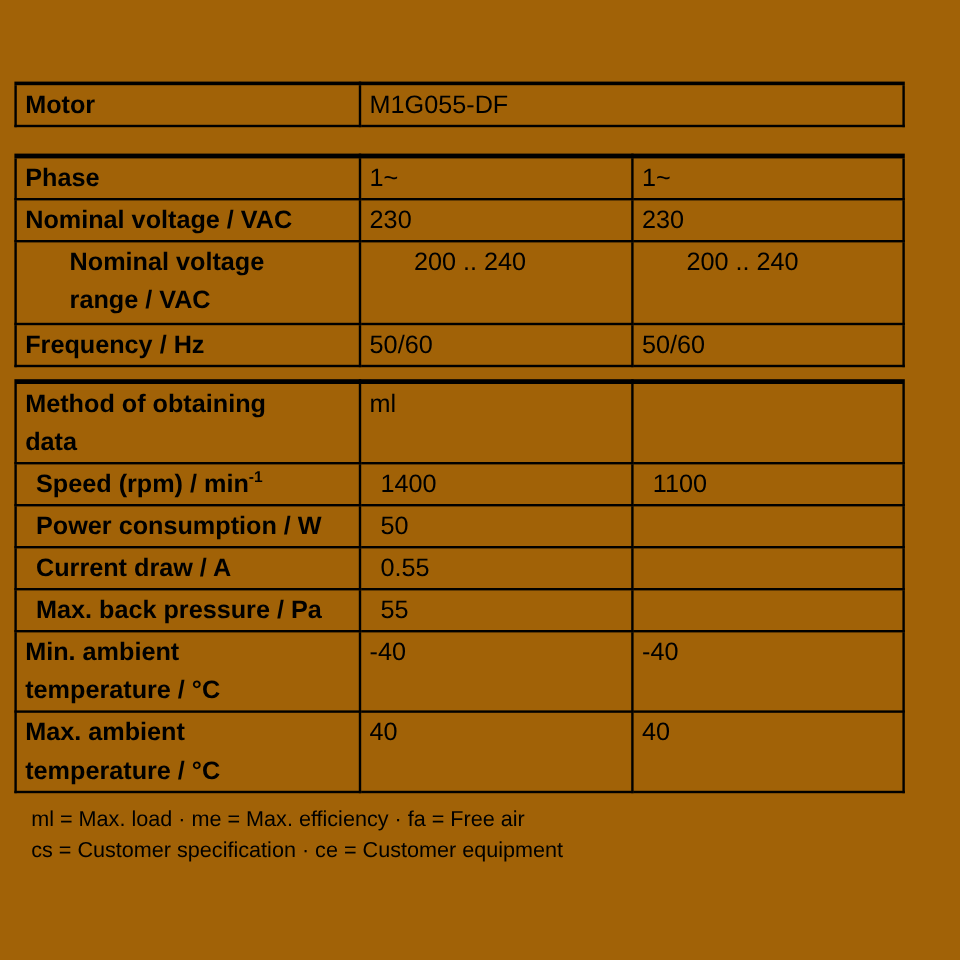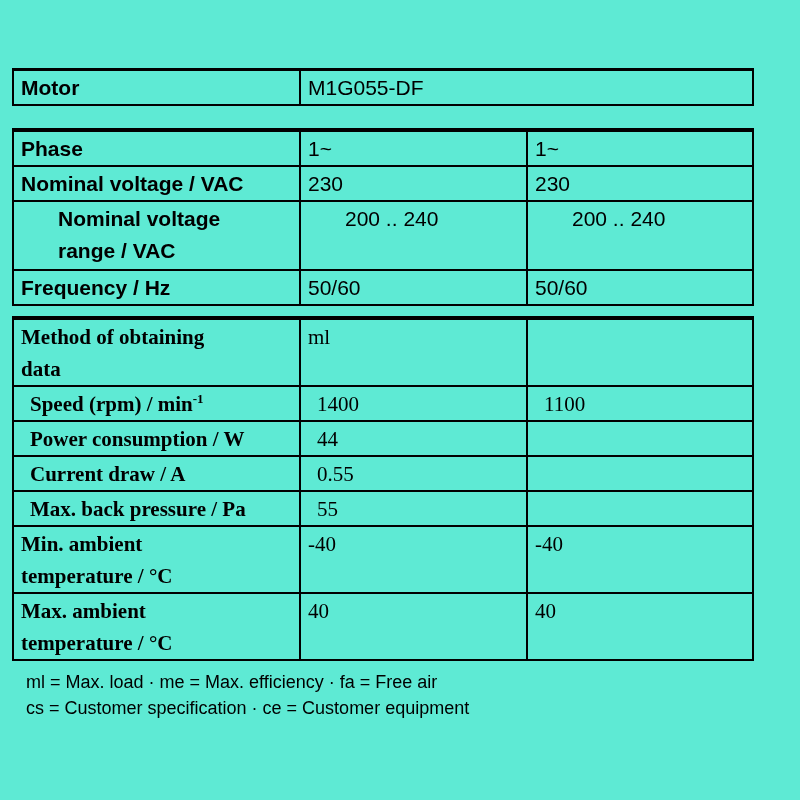--- a/index.html
+++ b/index.html
@@ -4,21 +4,21 @@
 <style>
   html, body {
     margin: 0;
     padding: 0;
     background: #ffffff;
   }
   .sheet {
     position: relative;
     width: 800px;
     height: 800px;
-    background: #5eead4;
+    background: #a16207;
     font-family: "Liberation Sans", "DejaVu Sans", sans-serif;
     color: #000000;
     overflow: hidden;
   }
   table.tbl {
     position: absolute;
     left: 12px;
     width: 740px;
     border-collapse: collapse;
     table-layout: fixed;
@@ -26,21 +26,21 @@
   table.tbl td {
     border: 2px solid #000000;
     vertical-align: top;
     padding: 1px 0 0 7px;
     line-height: 32px;
     font-size: 21px;
     overflow: hidden;
   }
   table.motor    { top: 68px; border-top: 3px solid #000000; }
   table.elec     { top: 128px; border-top: 4px solid #000000; }
-  table.perf     { top: 316px; border-top: 4px solid #000000; font-family: Liberation Serif, serif; }
+  table.perf     { top: 316px; border-top: 4px solid #000000; }
   td.lbl { font-weight: bold; }
   td.val { font-weight: normal; margin-left: 26px; }
   .line { white-space: nowrap; }
   sup.exp {
     font-size: 13px;
     font-weight: bold;
     vertical-align: super;
     line-height: 0;
   }
   
@@ -167,21 +167,21 @@
       </td>
       <td class="val">
         <div class="line">1100</div>
       </td>
     </tr>
     <tr class="r36">
       <td class="lbl">
         <div class="line">Power consumption / W</div>
       </td>
       <td class="val">
-        <div class="line">44</div>
+        <div class="line">50</div>
       </td>
       <td class="val">
         <div class="line"></div>
       </td>
     </tr>
     <tr class="r36">
       <td class="lbl">
         <div class="line">Current draw / A</div>
       </td>
       <td class="val">

